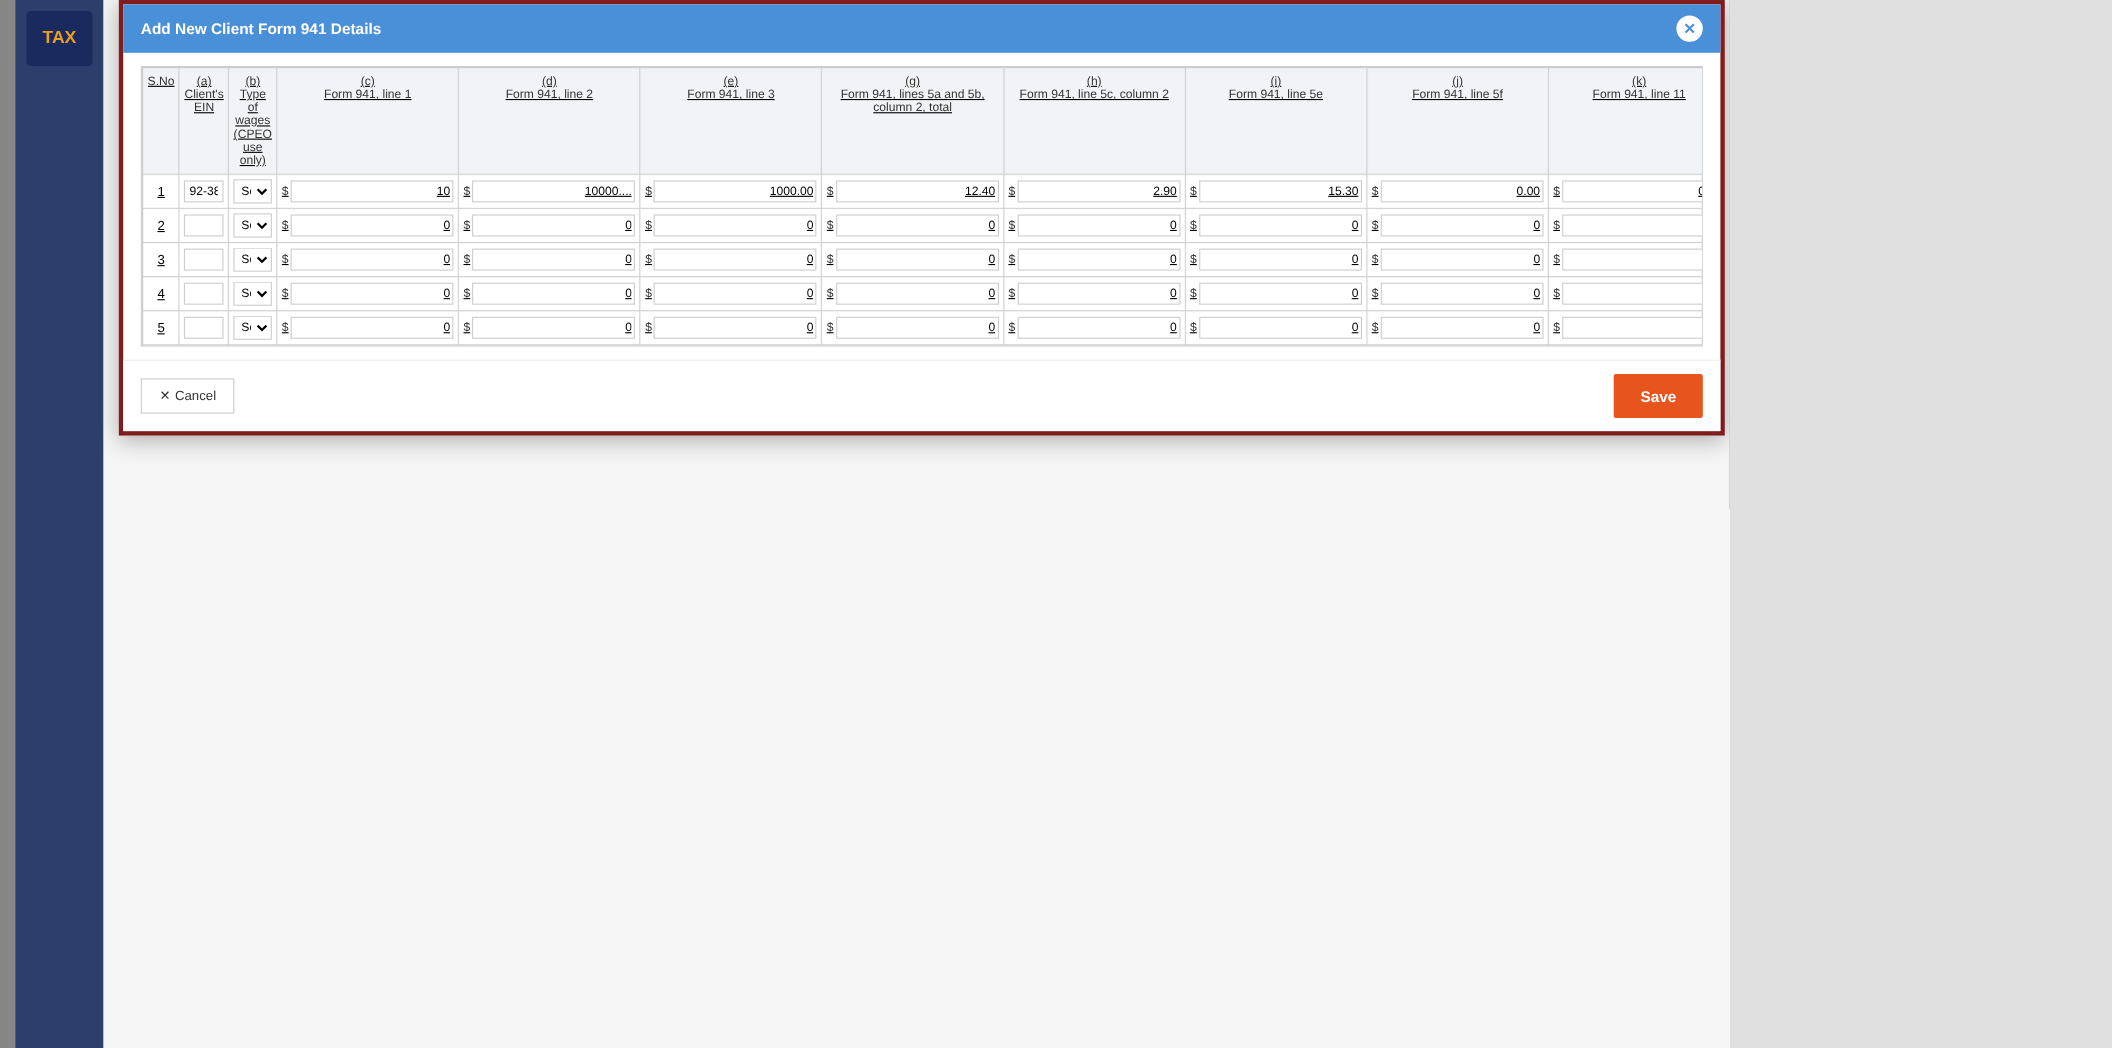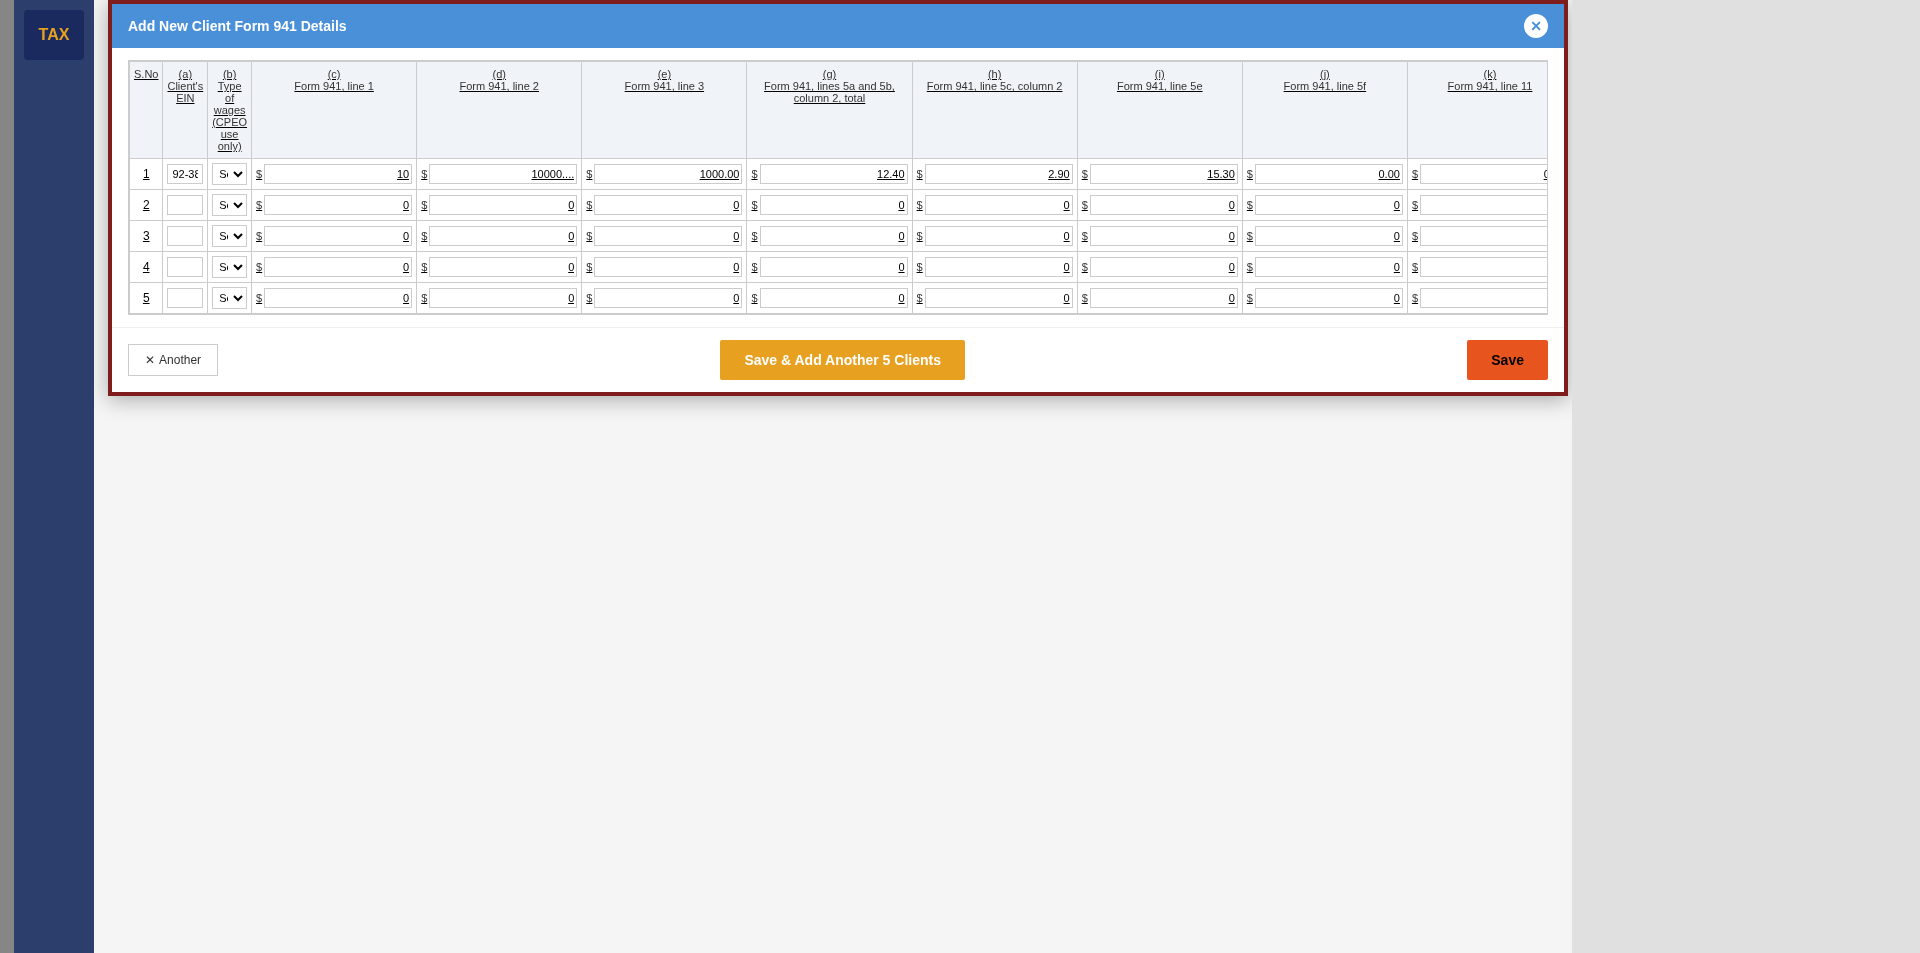--- a/index.html
+++ b/index.html
@@ -178,21 +178,21 @@
       border: none;
       padding: 12px 24px;
       cursor: pointer;
       font-size: 14px;
       font-weight: bold;
       border-radius: 2px;
     }
 
     .save-btn {
       background: #e8541e;
-      color: #000000;
+      color: #ffffff;
       border: none;
       padding: 12px 24px;
       cursor: pointer;
       font-size: 14px;
       font-weight: bold;
       border-radius: 2px;
     }
   </style>
 </head>
 <body>
@@ -501,21 +501,20 @@
                   </td>
                 </tr>
               </tbody>
           </table>
         </div>
       </div>
 
       <div class="modal-footer">
         <button class="cancel-btn">
           <span>✕</span>
-          <span>Another</span>
+          <span>Cancel</span>
         </button>
-        <button class="save-add-btn">Save &amp; Add Another 5 Clients</button>
         <button class="save-btn">Save</button>
       </div>
 
     </div>
   </div>
 </div>
 
 </body></html>

